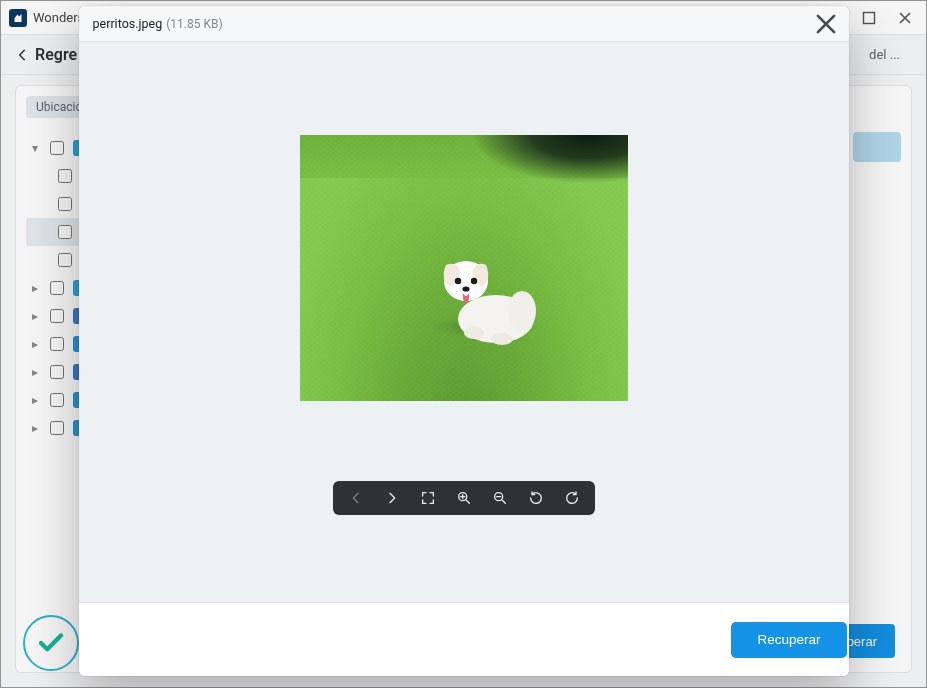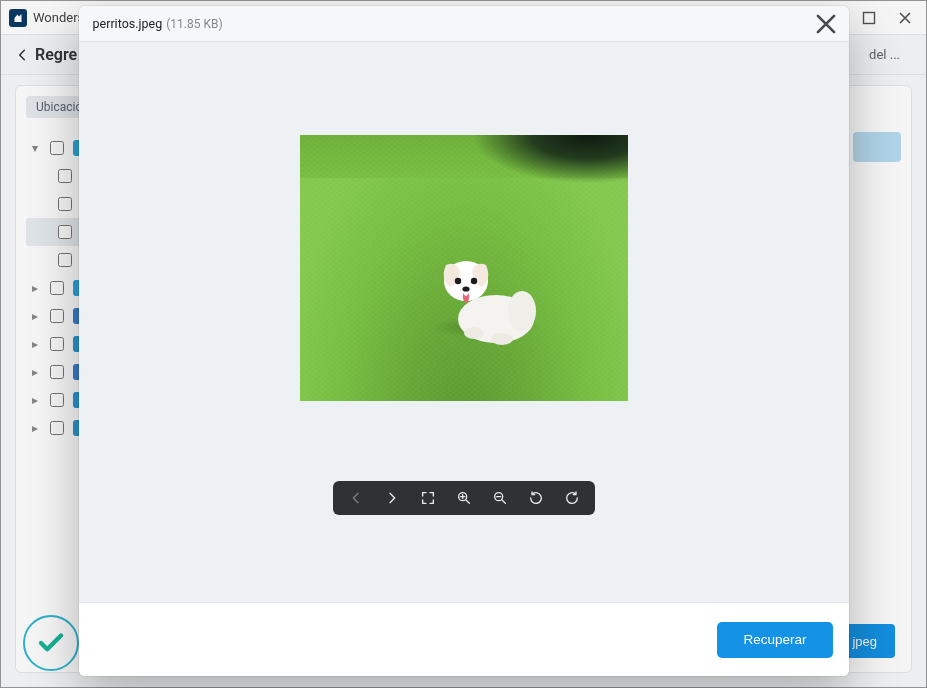--- a/index.html
+++ b/index.html
@@ -206,21 +206,21 @@
     border-radius:4px;
   }
   .toolbar .tbtn.disabled{ color:#7b7f82;}
   .toolbar svg{width:16px;height:16px;}
 
   .modal-footer{
     height: 74px;
     background:#fff;
     border-top:1px solid #e3e6e9;
     display:flex;align-items:center;justify-content:flex-end;
-    padding:0 16px;
+    padding:0 2px;
   }
   .recover-btn{
     background:#1493e6;color:#fff;border:none;border-radius:5px;
     height:36px; padding:0 26px; font-size:13.5px;
   }
 </style>
 </head>
 <body>
 
 <div class="app">
@@ -317,21 +317,21 @@
           <span class="ico" style="background:#2b95d6"></span>
         </div>
         <div class="row">
           <span class="caret">▸</span>
           <input type="checkbox" style="">
           <span class="ico" style="background:#2b95d6"></span>
         </div>
       </div>
 
       <button class="bg-recover-btn">
-        <span>jpeg</span>
+        <span>perar</span>
       </button>
     </div>
   </div>
 
   <div class="done-badge">
     <svg viewBox="0 0 24 24">
         <path d="M4 12l5 5L20 6" fill="none" stroke="#17b89a" stroke-width="3.5" stroke-linecap="round" stroke-linejoin="round"></path>
       </svg>
   </div>
 </div>

